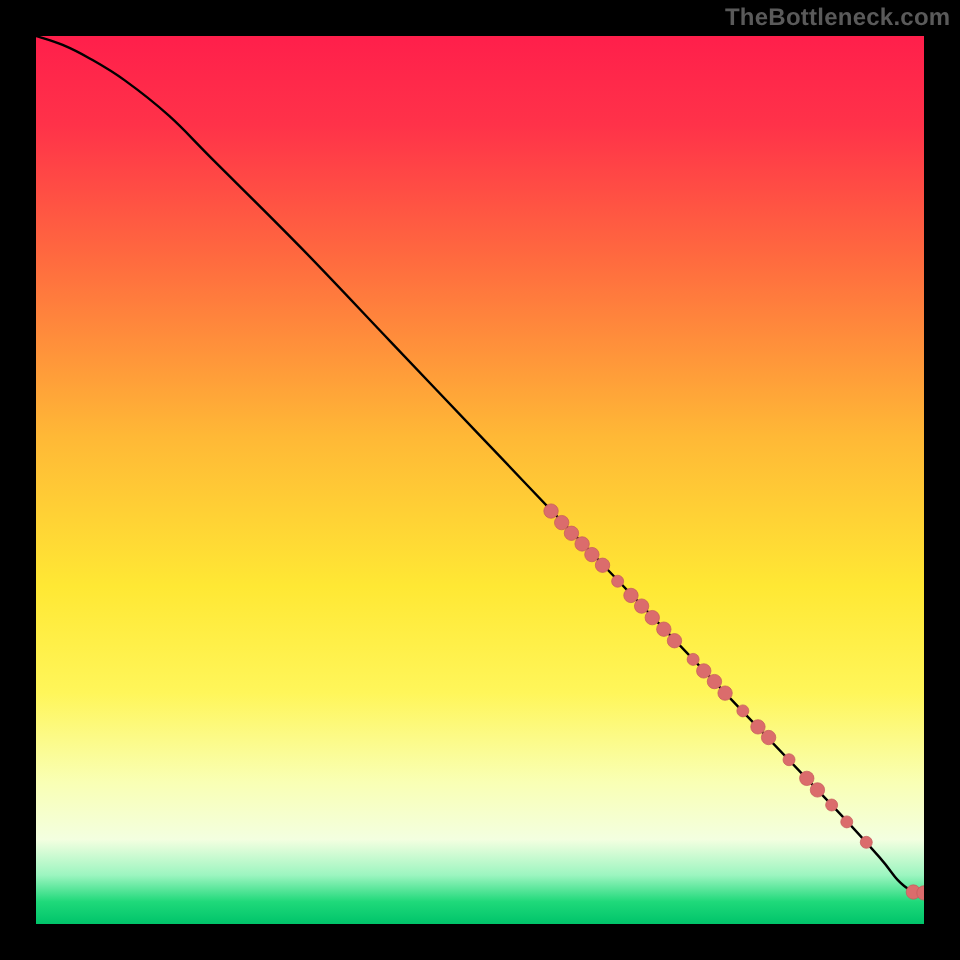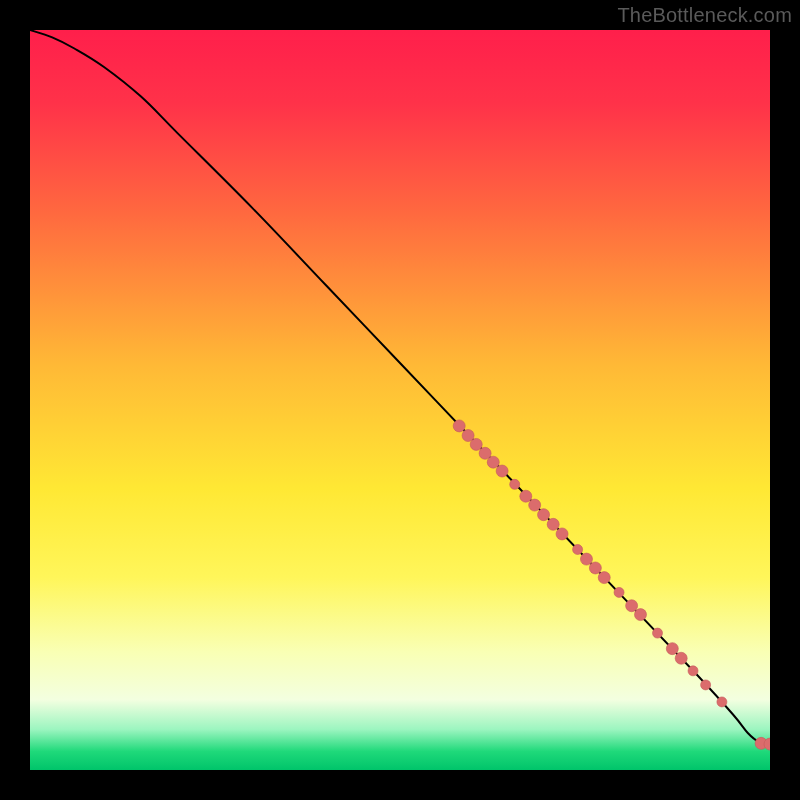--- a/index.html
+++ b/index.html
@@ -27,21 +27,21 @@
     display: block;
     width: 740px;
     height: 740px;
   }
   .attribution {
     position: absolute;
     top: 4px;
     right: 8px;
     color: #5a5a5a;
     font-size: 20px;
-    font-weight: 400;
+    font-weight: 700;
     letter-spacing: 0.2px;
     user-select: none;
   }
 </style>
 </head>
 <body>
 
 <div class="stage">
   <div class="plot">
     <svg id="chart-svg" viewBox="0 0 740 740">

